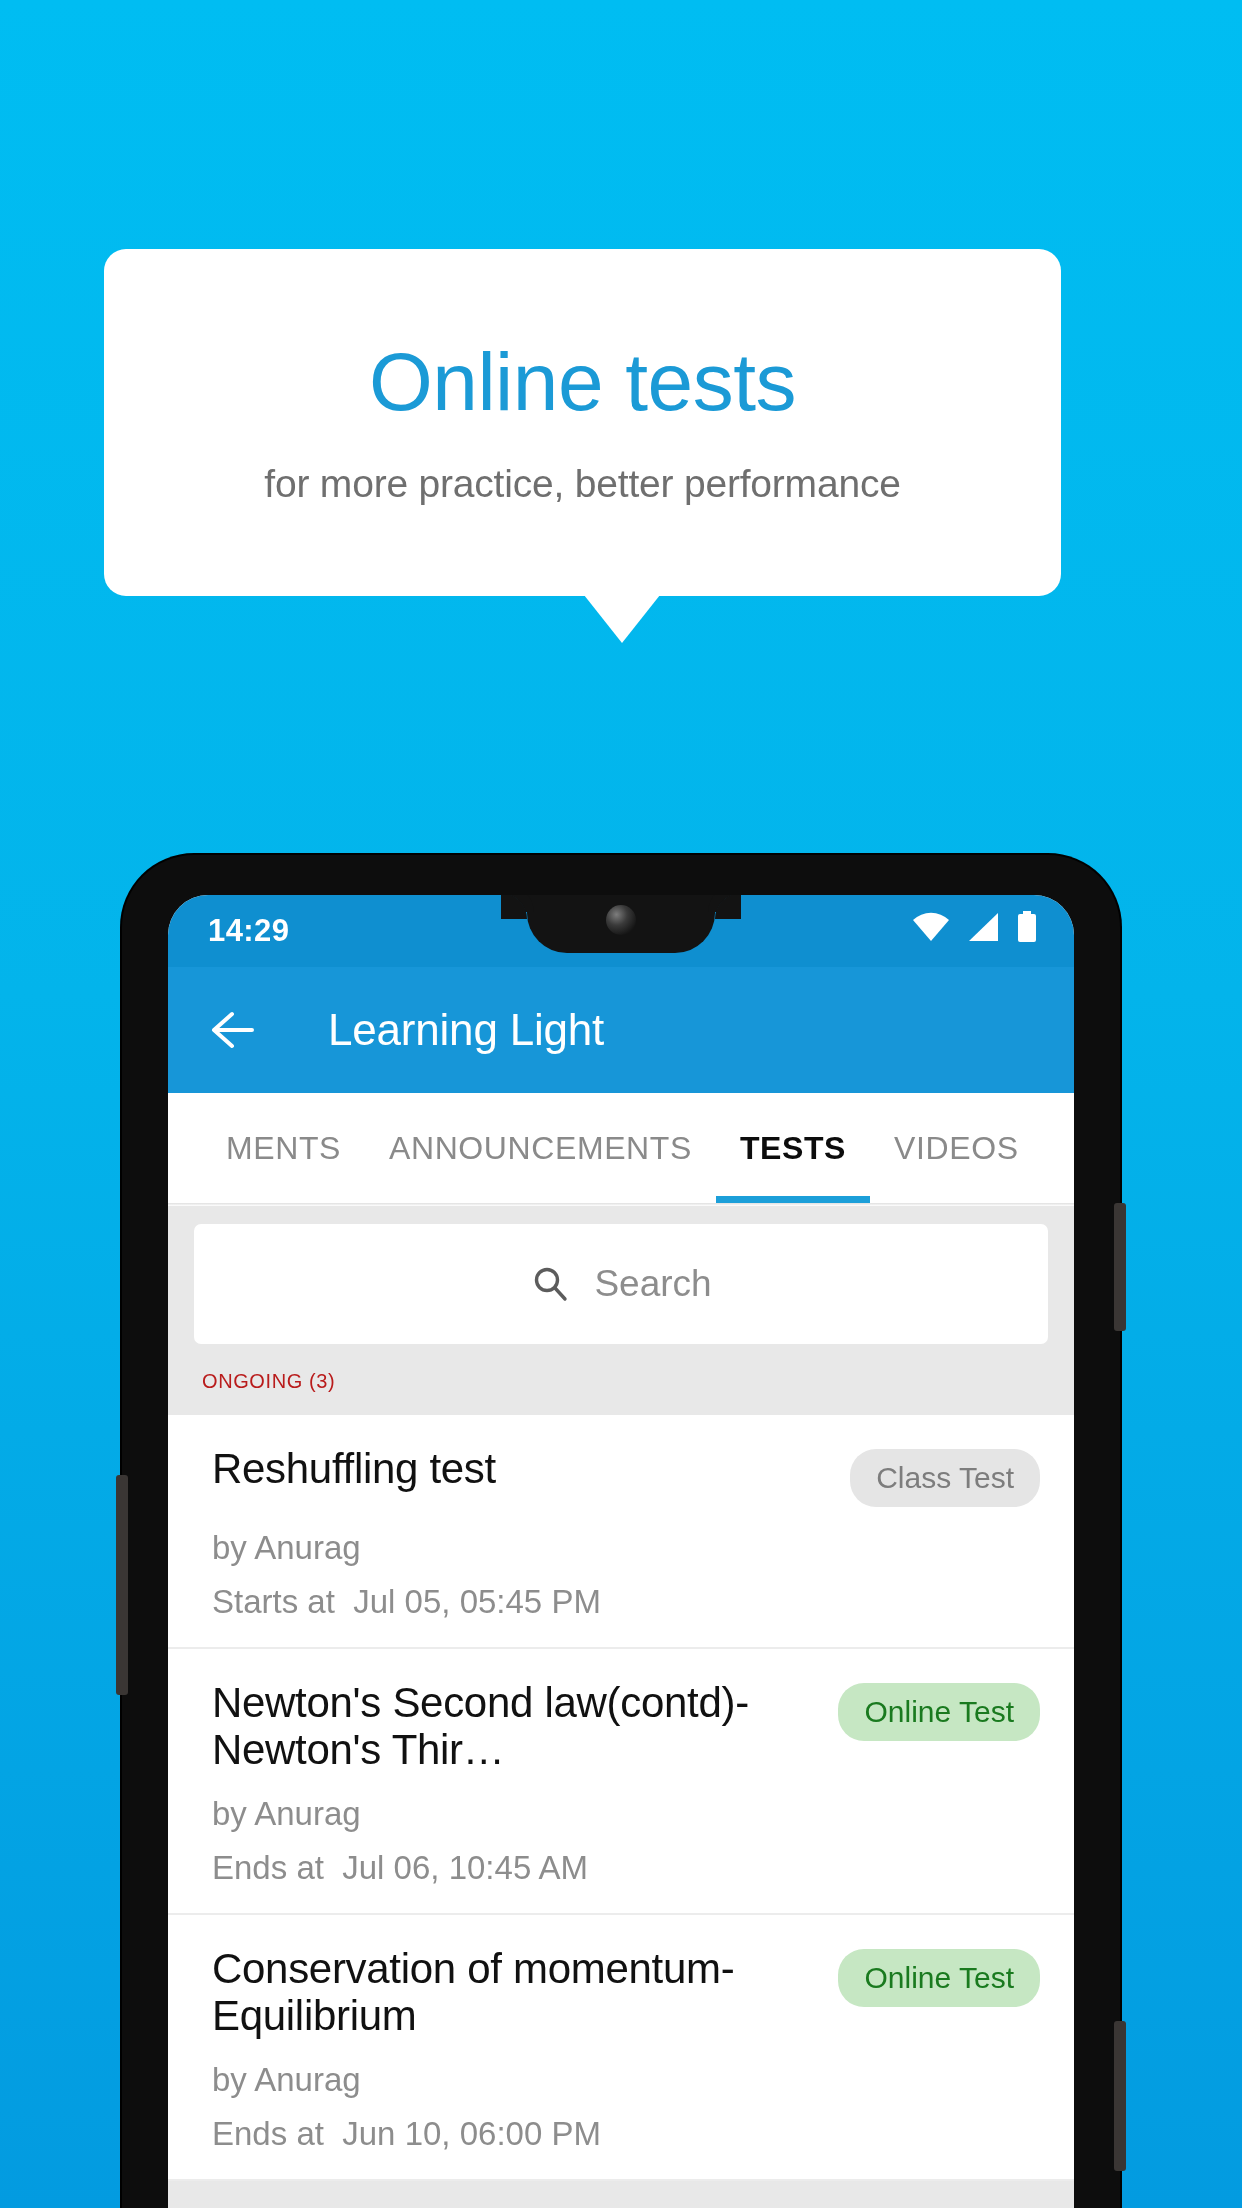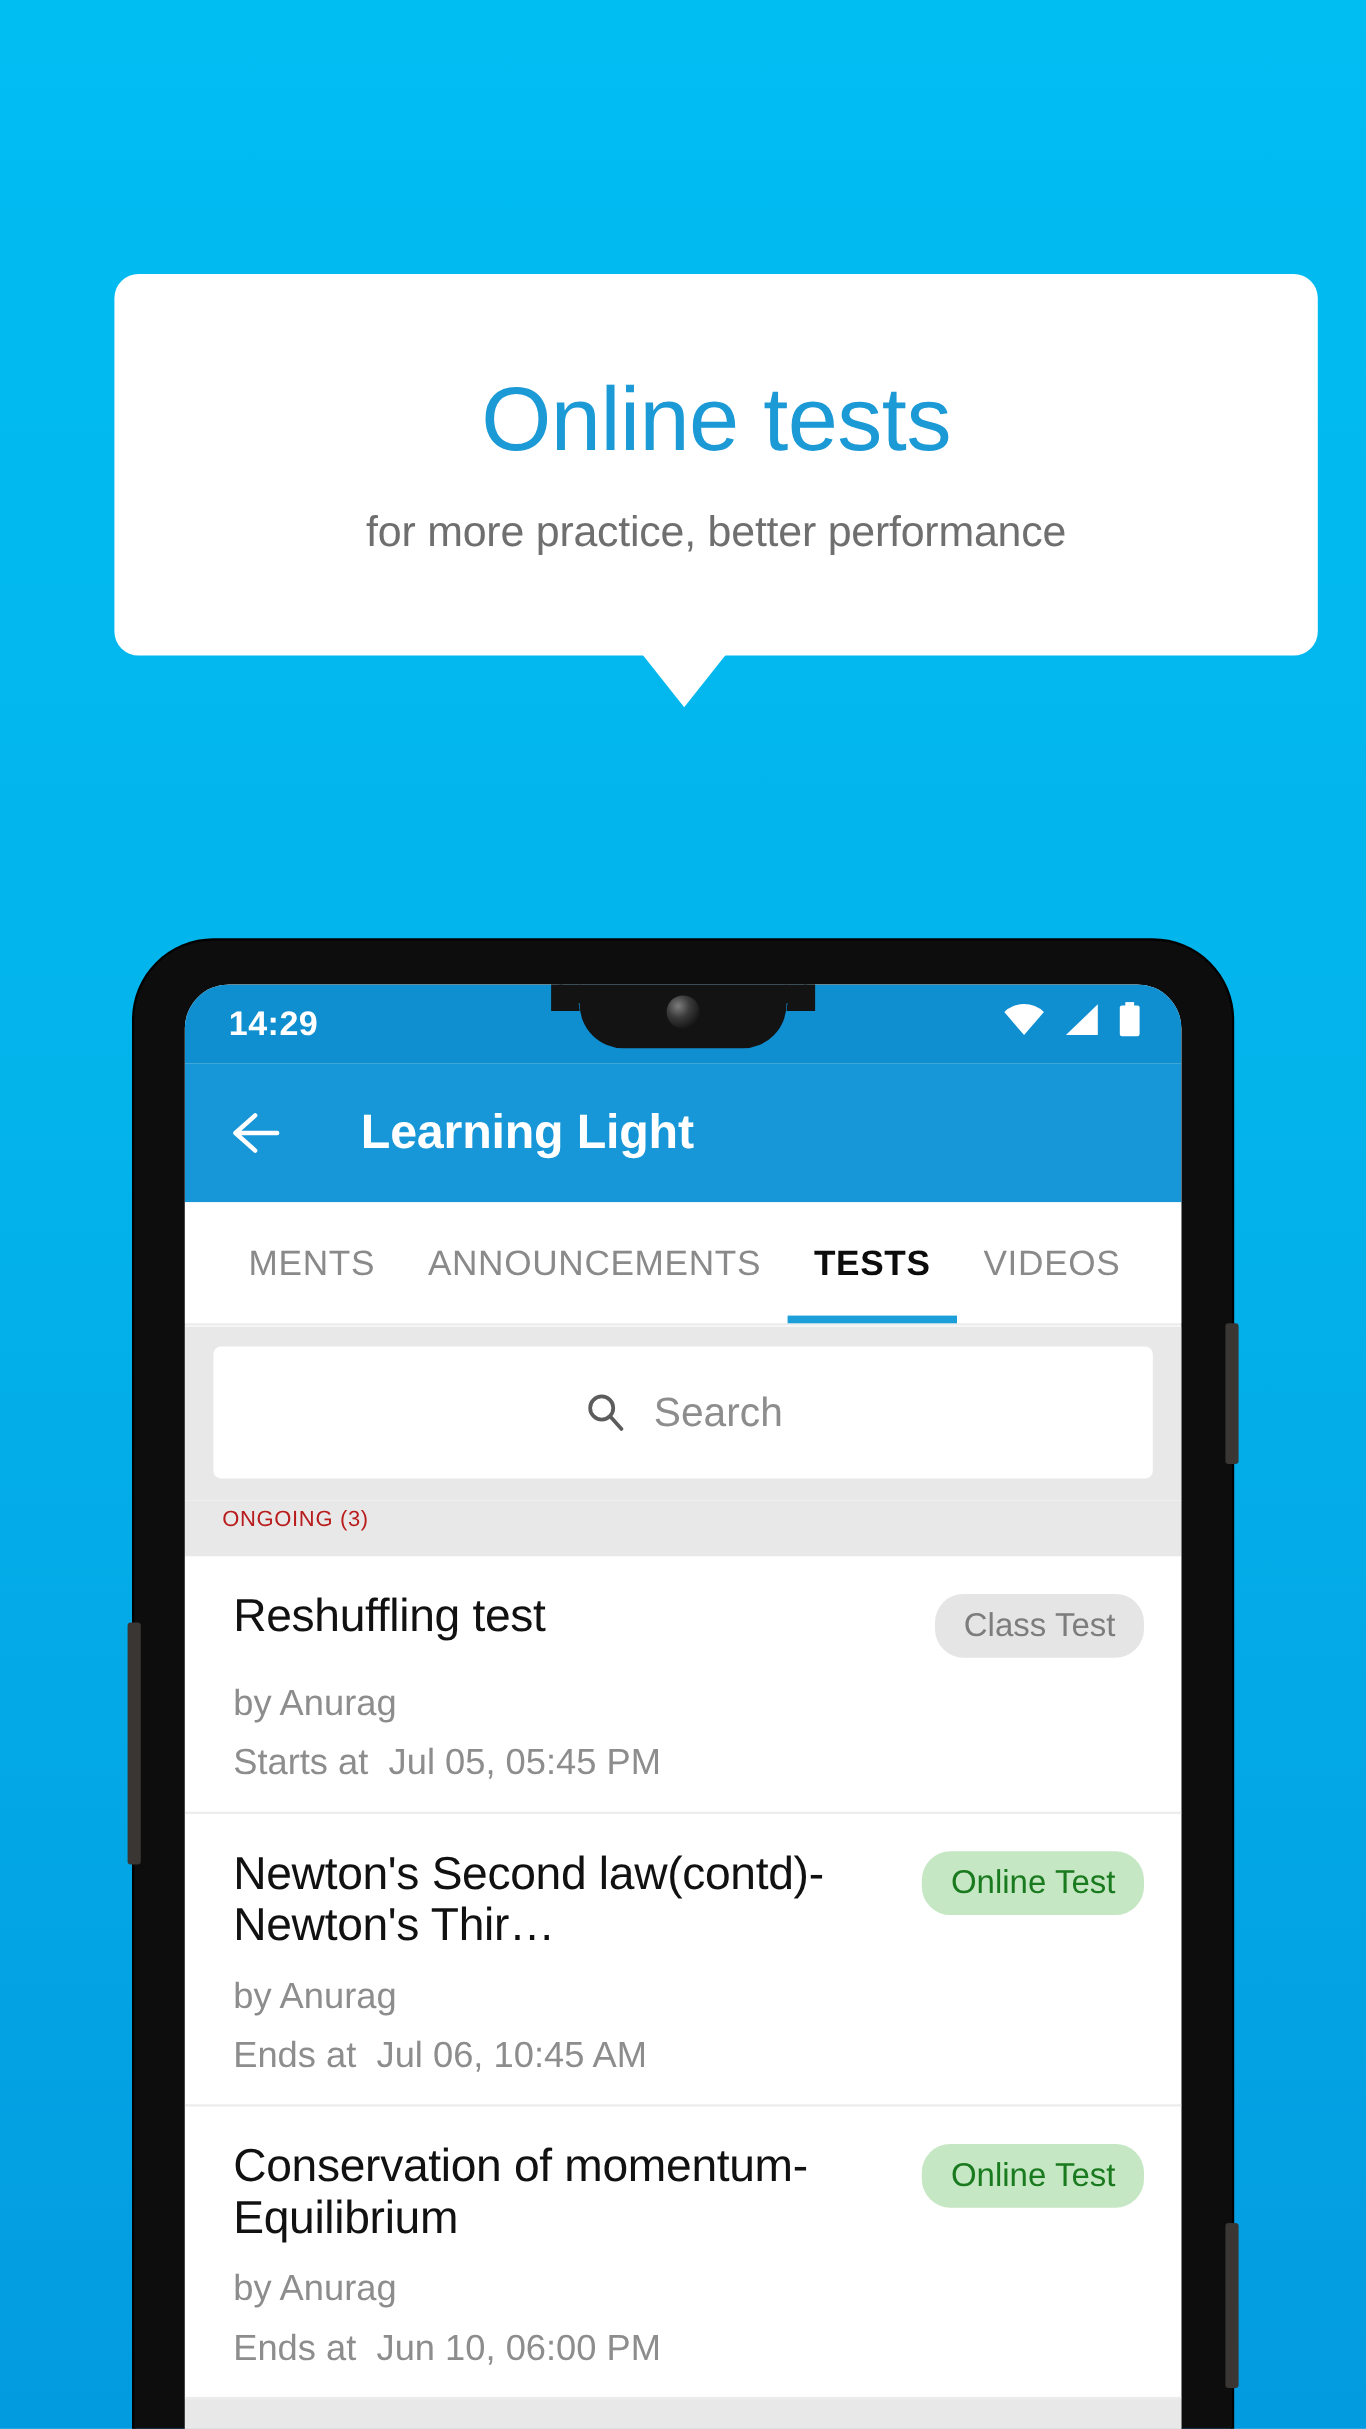--- a/index.html
+++ b/index.html
@@ -10,21 +10,21 @@
   }
   body {
     background: linear-gradient(180deg, #00bdf2 0%, #03b4eb 45%, #039be0 100%);
     position:relative;
   }
 
   
   .promo-card {
     position:absolute;
     left:104px; top:249px;
-    width:1094px; height:347px;
+    width:957px; height:347px;
     background:#ffffff;
     border-radius:22px;
     display:flex;
     flex-direction:column;
     align-items:center;
     justify-content:center;
   }
   .promo-title {
     font-size:82px;
     color:#1b9ad6;
@@ -132,21 +132,21 @@
     height:126px;
     background:#1796d8;
     display:flex;
     align-items:center;
     padding-left:36px;
   }
   .back-arrow { width:52px; height:52px; flex:none; }
   .appbar-title {
     color:#ffffff;
     font-size:44px;
-    font-weight:700;
+    font-weight:400;
     margin-left:72px;
     letter-spacing:-0.2px;
   }
 
   
   .tabs {
     height:110px;
     background:#ffffff;
     display:flex;
     align-items:center;

